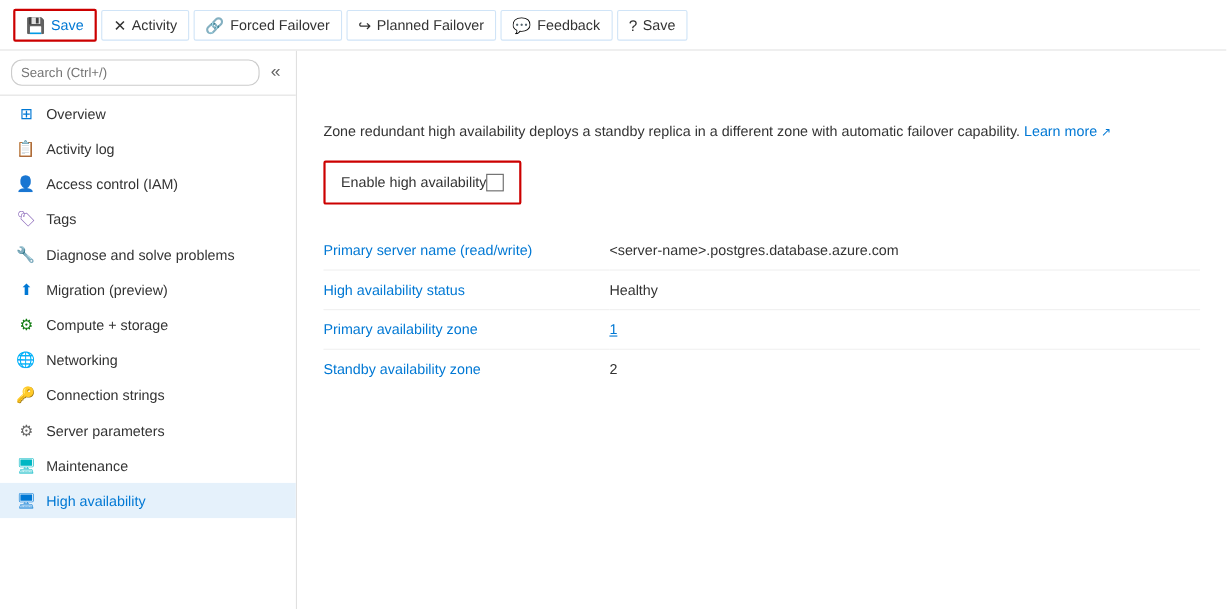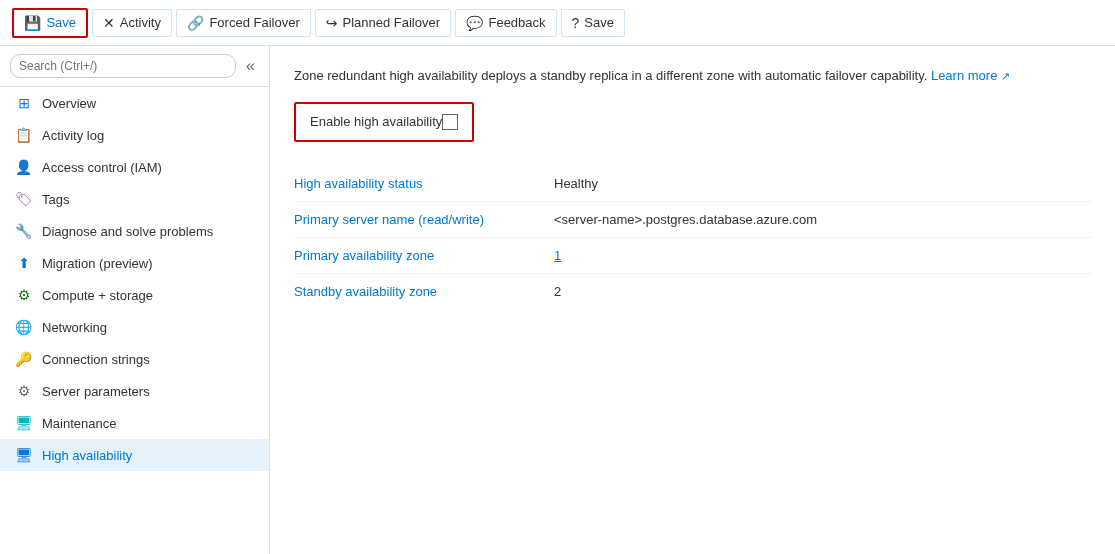--- a/index.html
+++ b/index.html
@@ -108,20 +108,21 @@
       flex: 1;
       overflow-y: auto;
       padding: 20px 24px;
       background: #fff;
     }
     .description-text {
       font-size: 13px;
       color: #333;
       margin-bottom: 16px;
       line-height: 1.5;
+      margin-top: 44px;
     }
     .learn-more {
       color: #0078d4;
       text-decoration: none;
     }
 
     
     .enable-ha-box {
       border: 2px solid #c00;
       border-radius: 2px;
@@ -278,26 +279,26 @@
     </p>
 
     <div class="enable-ha-box">
       <span class="enable-ha-label">Enable high availability</span>
       <div class="ha-checkbox"></div>
     </div>
 
     <table class="info-table">
       <tbody id="info-table-body">
       <tr>
+            <td>Primary server name (read/write)</td>
+            <td>&lt;server-name&gt;.postgres.database.azure.com</td>
+          </tr>
+          <tr>
             <td>High availability status</td>
             <td>Healthy</td>
-          </tr>
-          <tr>
-            <td>Primary server name (read/write)</td>
-            <td>&lt;server-name&gt;.postgres.database.azure.com</td>
           </tr>
           <tr>
             <td>Primary availability zone</td>
             <td><a href="#" class="value-link">1</a></td>
           </tr>
           <tr>
             <td>Standby availability zone</td>
             <td>2</td>
           </tr>
         </tbody>

